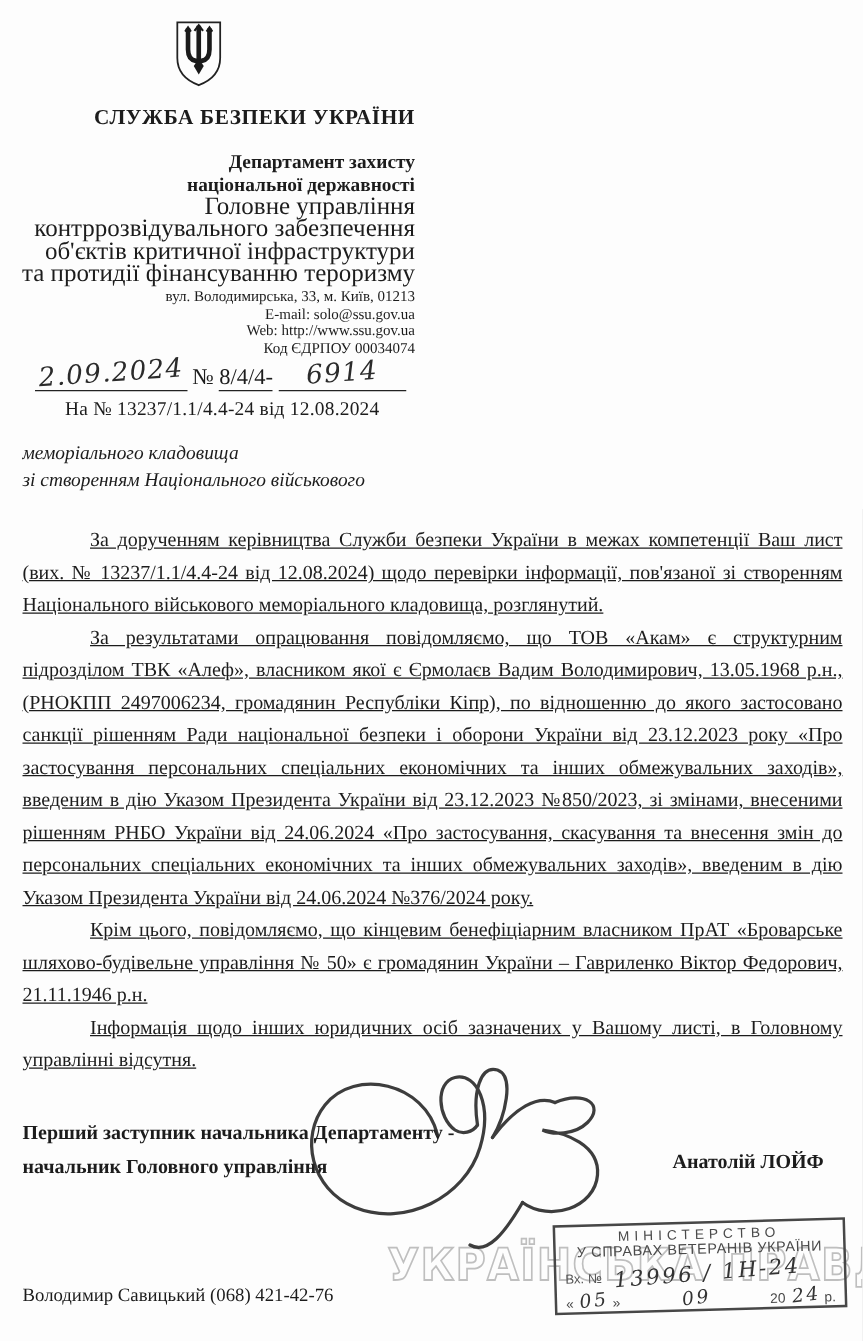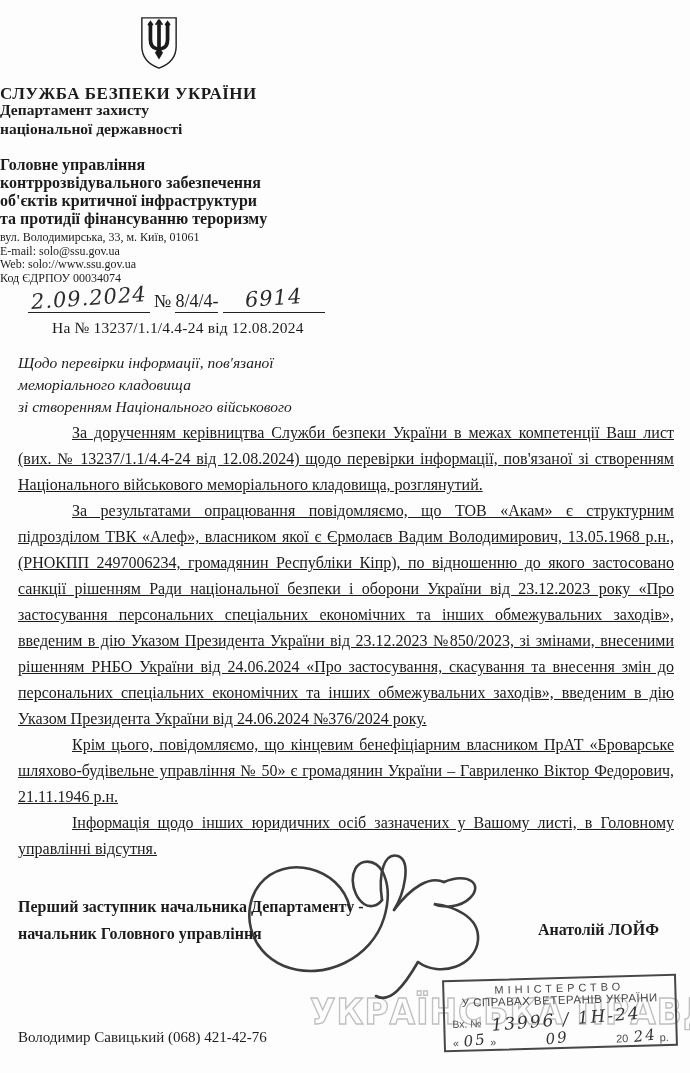--- a/index.html
+++ b/index.html
@@ -2,27 +2,27 @@
 <html><head>
 <meta charset="utf-8">
 <style>
   html,body{margin:0;padding:0;background:#e9e9e9;}
   .page{
     position:relative;width:690px;height:1073px;margin:0 auto;
     background:#fdfdfd;overflow:hidden;
     font-family:"Liberation Serif","DejaVu Serif",serif;color:#1c1c1c;
   }
   .abs{position:absolute;}
-  .center{text-align:left;}
+  .center{text-align:right;}
 
   
   .emblem{left:135px;top:10px;width:48px;height:66px;}
   .org-title{left:0;top:84px;width:332px;font-weight:bold;font-size:17px;letter-spacing:.5px;}
-  .dept{left:0;top:100px;width:332px;font-weight:bold;font-size:15.5px;line-height:19px;}
-  .division{left:0;top:156px;width:332px;font-weight:bold;font-size:16px;line-height:18px;}
+  .dept{left:0;top:120px;width:332px;font-weight:bold;font-size:15.5px;line-height:19px;}
+  .division{left:0;top:156px;width:332px;font-weight:normal;font-size:20px;line-height:18px;}
   .addr{left:0;top:231px;width:332px;font-size:12px;line-height:13.5px;}
   .addr span{display:block;}
   .dept span,.division span{display:block;}
 
   
   .reg-row{left:28px;top:288px;width:312px;height:34px;font-size:15px;}
   .blank{display:inline-block;border-bottom:1.5px solid #222;text-align:center;vertical-align:baseline;}
   .blank-date{width:122px;}
   .blank-num{width:102px;}
   .hand{
@@ -111,40 +111,39 @@
   </div>
 
   <div class="abs division center">
     <span>Головне управління</span>
     <span>контррозвідувального забезпечення</span>
     <span>об'єктів критичної інфраструктури</span>
     <span>та протидії фінансуванню тероризму</span>
   </div>
 
   <div class="abs addr center">
-    <span>вул. Володимирська, 33, м. Київ, 01061</span>
+    <span>вул. Володимирська, 33, м. Київ, 01213</span>
     <span>E-mail: solo@ssu.gov.ua</span>
-    <span>Web: solo://www.ssu.gov.ua</span>
+    <span>Web: http://www.ssu.gov.ua</span>
     <span>Код ЄДРПОУ 00034074</span>
   </div>
 
   <div class="abs reg-row">
     <span class="blank blank-date"><span class="hand">2.09.2024</span></span>
     <span class="num-prefix">
       <span>№</span>
       <span class="u">8/4/4-</span>
     </span>
     <span class="blank blank-num"><span class="hand">6914</span></span>
   </div>
 
   <div class="abs ref-line">На № 13237/1.1/4.4-24 від 12.08.2024</div>
 
 
   <div class="abs subject">
-    <span>Щодо перевірки інформації, пов'язаної</span>
     <span>меморіального кладовища</span>
     <span>зі створенням Національного військового</span>
   </div>
 
   <div class="abs body-text">
     <p>За дорученням керівництва Служби безпеки України в межах компетенції Ваш лист (вих. № 13237/1.1/4.4-24 від 12.08.2024) щодо перевірки інформації, пов'язаної зі створенням Національного військового меморіального кладовища, розглянутий.</p>
     <p>За результатами опрацювання повідомляємо, що ТОВ «Акам» є структурним підрозділом ТВК «Алеф», власником якої є Єрмолаєв Вадим Володимирович, 13.05.1968 р.н., (РНОКПП 2497006234, громадянин Республіки Кіпр), по відношенню до якого застосовано санкції рішенням Ради національної безпеки і оборони України від 23.12.2023 року «Про застосування персональних спеціальних економічних та інших обмежувальних заходів», введеним в дію Указом Президента України від 23.12.2023 №850/2023, зі змінами, внесеними рішенням РНБО України від 24.06.2024 «Про застосування, скасування та внесення змін до персональних спеціальних економічних та інших обмежувальних заходів», введеним в дію Указом Президента України від 24.06.2024 №376/2024 року.</p>
     <p>Крім цього, повідомляємо, що кінцевим бенефіціарним власником ПрАТ «Броварське шляхово-будівельне управління № 50» є громадянин України – Гавриленко Віктор Федорович, 21.11.1946 р.н.</p>
     <p>Інформація щодо інших юридичних осіб зазначених у Вашому листі, в Головному управлінні відсутня.</p>
   </div>

